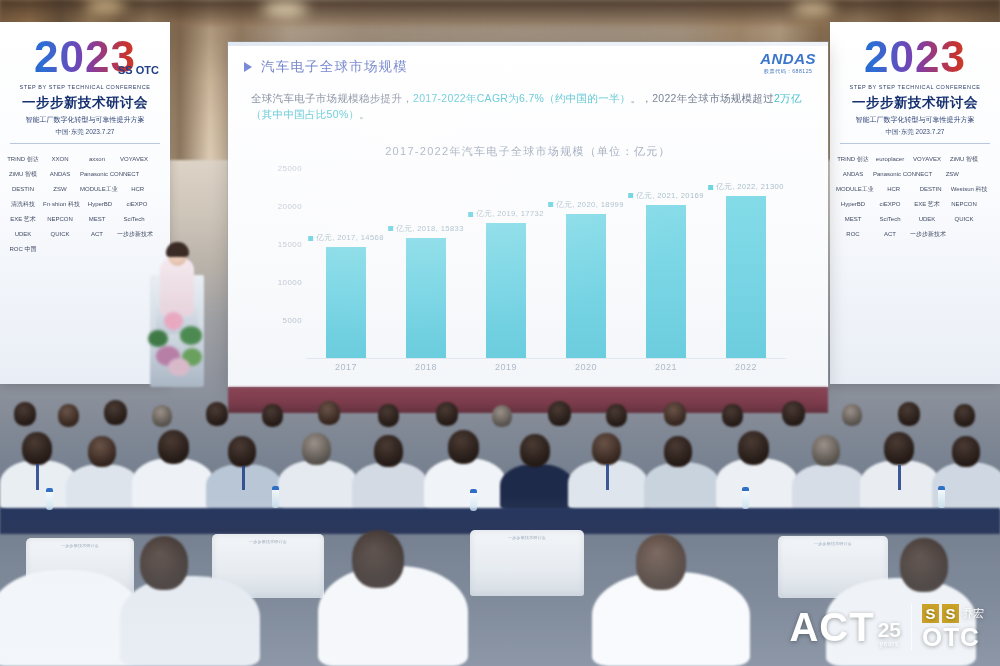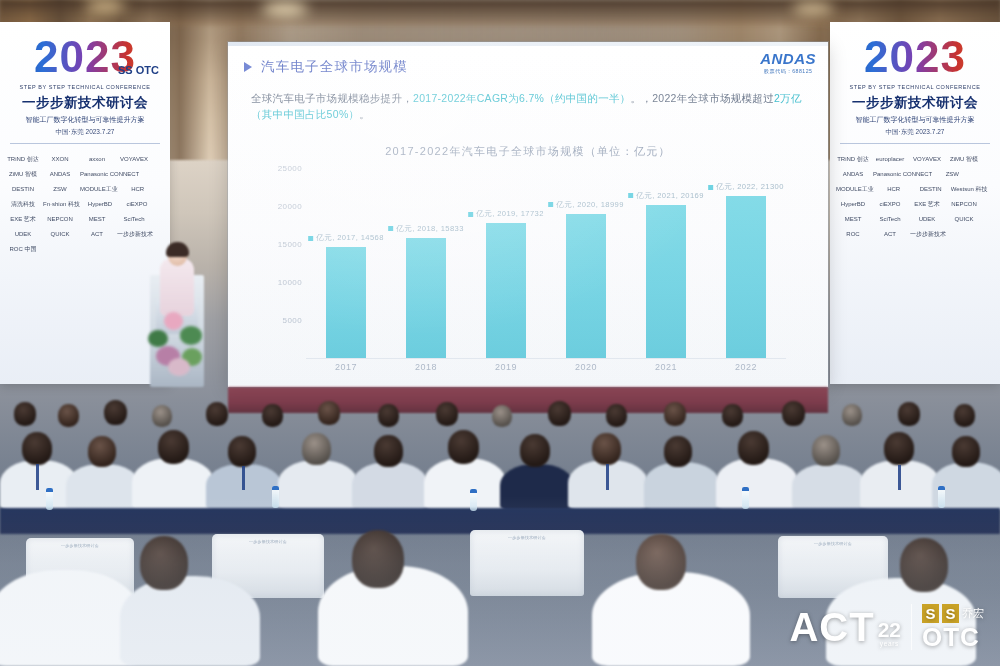--- a/index.html
+++ b/index.html
@@ -526,21 +526,21 @@
     <div class="head light" style="left:636px; top:14px; width:50px; height:56px;"></div>
     <div class="head" style="left:900px; top:18px; width:48px; height:54px;"></div>
   </div>
 
   <div class="fg-haze"></div>
 
   <div class="watermark">
     <div class="wm-act">
       <div class="wm-act-main">ACT</div>
       <div style="display:flex; flex-direction:column; align-items:center;">
-        <div class="wm-25">22</div>
+        <div class="wm-25">25</div>
         <div class="wm-years">years</div>
       </div>
     </div>
     <div class="wm-div"></div>
     <div class="wm-ss">
       <div class="wm-ss-top">
         <div class="wm-ss-box">S</div>
         <div class="wm-ss-box">S</div>
         <div class="wm-ss-cn">乔宏</div>
       </div>

